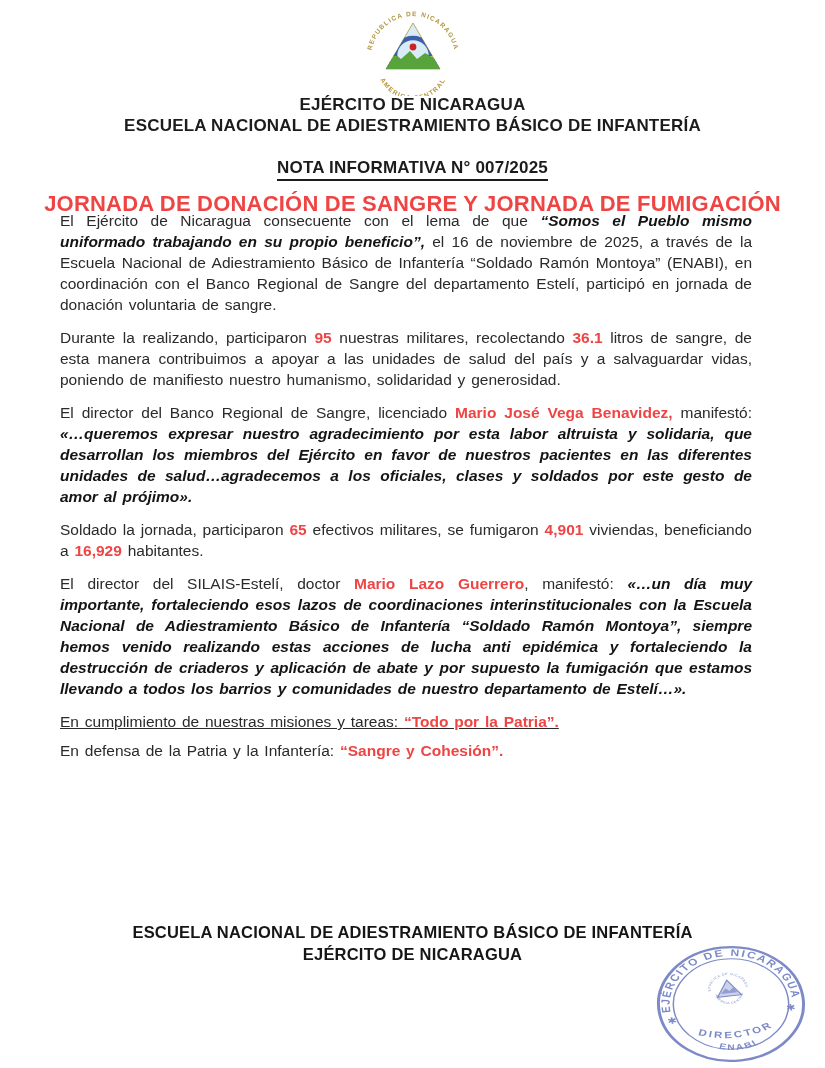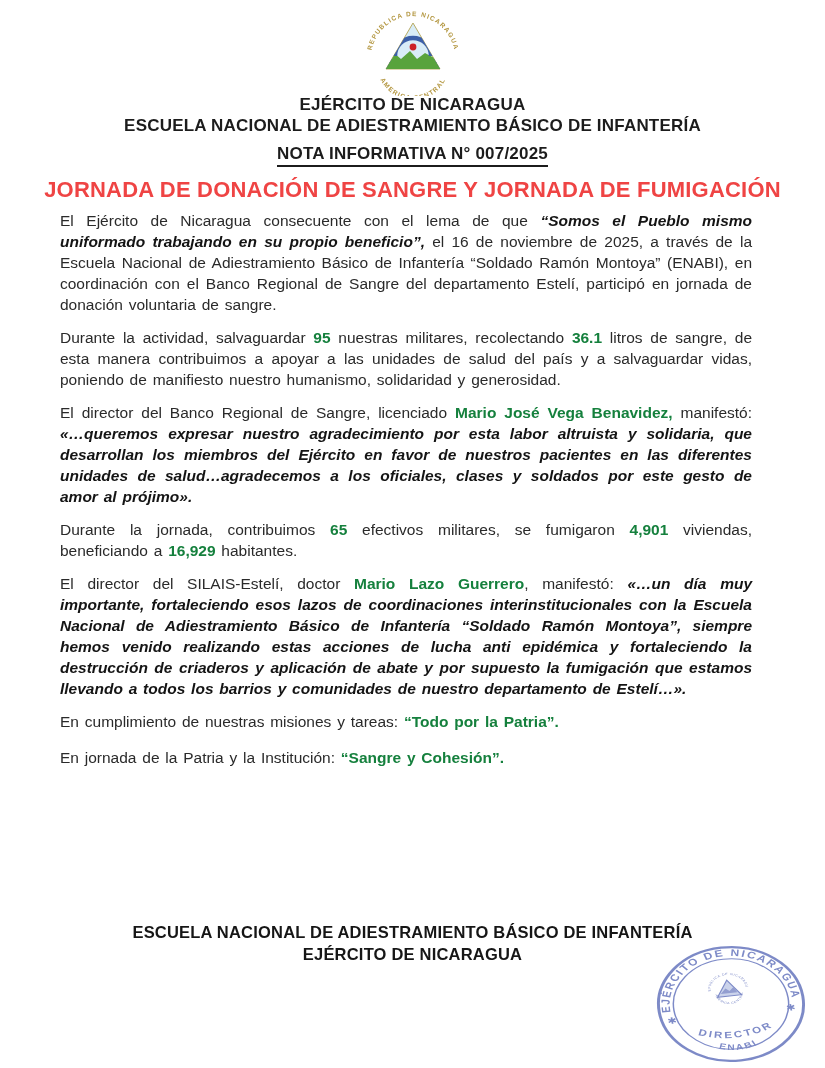--- a/index.html
+++ b/index.html
@@ -4,30 +4,30 @@
 <style>
   html,body{margin:0;padding:0;}
   body{
     width:825px;height:1068px;background:#ffffff;position:relative;overflow:hidden;
     font-family:"Liberation Sans",sans-serif;color:#262626;
   }
   .page{position:absolute;inset:0;}
   .emblem{position:absolute;top:10px;left:50%;transform:translateX(-50%);}
   .headings{position:absolute;top:94px;left:0;width:100%;text-align:center;}
   .h-line{font-size:17px;font-weight:700;line-height:21px;color:#1c1c1c;letter-spacing:.2px;}
-  .h-note{margin-top:7px;}
+  .h-note{margin-top:21px;}
   .h-note span{display:inline-block;border-bottom:2.5px solid #1c1c1c;padding-bottom:1px;}
   .h-subject{margin-top:10px;font-size:22px;font-weight:700;letter-spacing:.2px;color:#ef4444;}
   .doc-body{
     position:absolute;top:210px;left:60px;width:692px;
     font-size:15.5px;line-height:21px;text-align:justify;word-spacing:1.5px;color:#2a2a2a;
   }
   .doc-body p{margin:0 0 12px 0;}
-  .doc-body p.gap-after{margin-bottom:15px;}
-  .b{font-weight:700;color:#15803d;}
+  .doc-body p.gap-after{margin-bottom:8px;text-decoration:underline;}
+  .b{font-weight:700;color:#ef4444;}
   .bi{font-weight:700;font-style:italic;color:#141414;}
   .footer{position:absolute;top:921px;left:0;width:100%;text-align:center;
     font-size:16.5px;font-weight:700;line-height:22px;color:#161616;letter-spacing:.2px;}
   .stamp{position:absolute;left:652px;top:942px;width:158px;height:124px;opacity:.92;}
 </style>
 </head>
 <body>
 
 <div class="page">
 
@@ -63,32 +63,32 @@
     <div class="h-line">ESCUELA NACIONAL DE ADIESTRAMIENTO BÁSICO DE INFANTERÍA</div>
     <div class="h-line h-note">
       <span>NOTA INFORMATIVA N° 007/2025</span>
     </div>
     <div class="h-subject">JORNADA DE DONACIÓN DE SANGRE Y JORNADA DE FUMIGACIÓN</div>
   </div>
 
   <div class="doc-body">
     <p><span>El Ejército de Nicaragua consecuente con el lema de que </span><span class="bi">“Somos el Pueblo mismo uniformado trabajando en su propio beneficio”,</span><span> el 16 de noviembre de 2025, a través de la Escuela Nacional de Adiestramiento Básico de Infantería “Soldado Ramón Montoya” (ENABI), en coordinación con el Banco Regional de Sangre del departamento Estelí, participó en jornada de donación voluntaria de sangre.</span></p>
 
-    <p><span>Durante la actividad, salvaguardar </span><span class="b">95</span><span> nuestras militares, recolectando </span><span class="b">36.1</span><span> litros de sangre, de esta manera contribuimos a apoyar a las unidades de salud del país y a salvaguardar vidas, poniendo de manifiesto nuestro humanismo, solidaridad y generosidad.</span></p>
+    <p><span>Durante la realizando, participaron </span><span class="b">95</span><span> nuestras militares, recolectando </span><span class="b">36.1</span><span> litros de sangre, de esta manera contribuimos a apoyar a las unidades de salud del país y a salvaguardar vidas, poniendo de manifiesto nuestro humanismo, solidaridad y generosidad.</span></p>
 
     <p><span>El director del Banco Regional de Sangre, licenciado </span><span class="b">Mario José Vega Benavidez,</span><span> manifestó: </span><span class="bi">«…queremos expresar nuestro agradecimiento por esta labor altruista y solidaria, que desarrollan los miembros del Ejército en favor de nuestros pacientes en las diferentes unidades de salud…agradecemos a los oficiales, clases y soldados por este gesto de amor al prójimo».</span></p>
 
 
-    <p><span>Durante la jornada, contribuimos </span><span class="b">65</span><span> efectivos militares, se fumigaron </span><span class="b">4,901</span><span> viviendas, beneficiando a </span><span class="b">16,929</span><span> habitantes.</span></p>
+    <p><span>Soldado la jornada, participaron </span><span class="b">65</span><span> efectivos militares, se fumigaron </span><span class="b">4,901</span><span> viviendas, beneficiando a </span><span class="b">16,929</span><span> habitantes.</span></p>
 
     <p><span>El director del SILAIS-Estelí, doctor </span><span class="b">Mario Lazo Guerrero</span><span>, manifestó: </span><span class="bi">«…un día muy importante, fortaleciendo esos lazos de coordinaciones interinstitucionales con la Escuela Nacional de Adiestramiento Básico de Infantería “Soldado Ramón Montoya”, siempre hemos venido realizando estas acciones de lucha anti epidémica y fortaleciendo la destrucción de criaderos y aplicación de abate y por supuesto la fumigación que estamos llevando a todos los barrios y comunidades de nuestro departamento de Estelí…».</span></p>
 
     <p class="gap-after"><span>En cumplimiento de nuestras misiones y tareas: </span><span class="b">“Todo por la Patria”.</span></p>
 
-    <p><span>En jornada de la Patria y la Institución: </span><span class="b">“Sangre y Cohesión”.</span></p>
+    <p><span>En defensa de la Patria y la Infantería: </span><span class="b">“Sangre y Cohesión”.</span></p>
 
   </div>
 
   <div class="footer">
     <div>ESCUELA NACIONAL DE ADIESTRAMIENTO BÁSICO DE INFANTERÍA</div>
     <div>EJÉRCITO DE NICARAGUA</div>
   </div>
 
   <div class="stamp">
     <svg width="158" height="124" viewBox="0 0 170 170" preserveAspectRatio="none">

